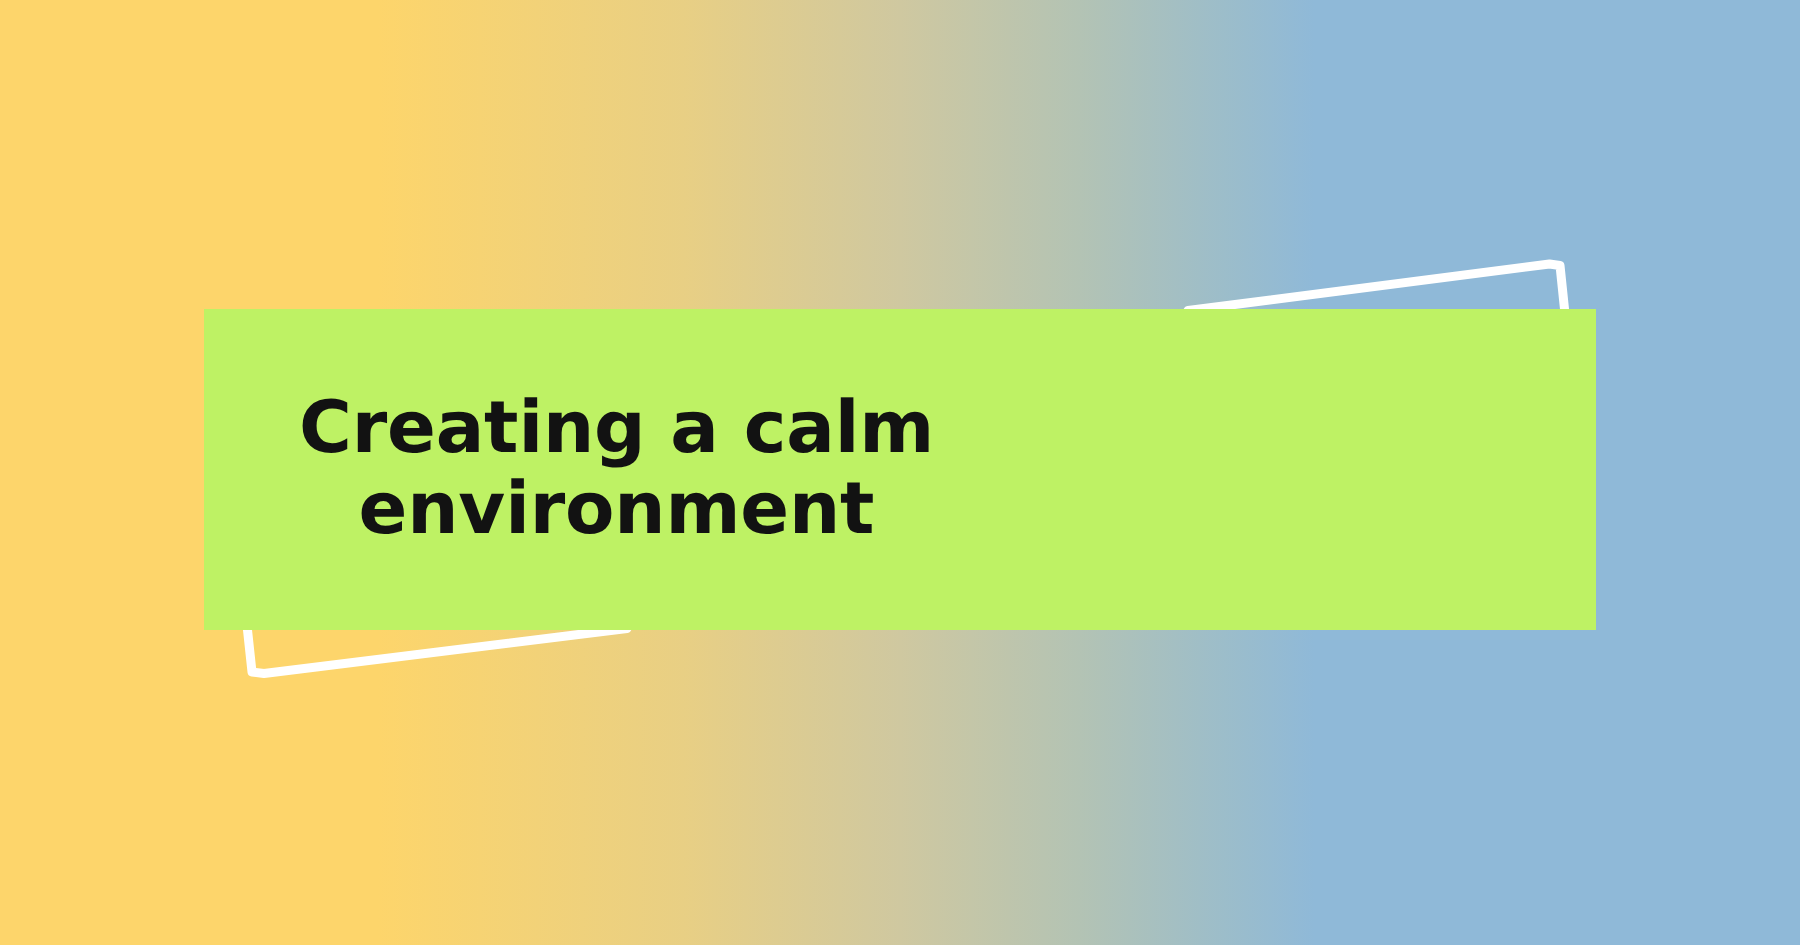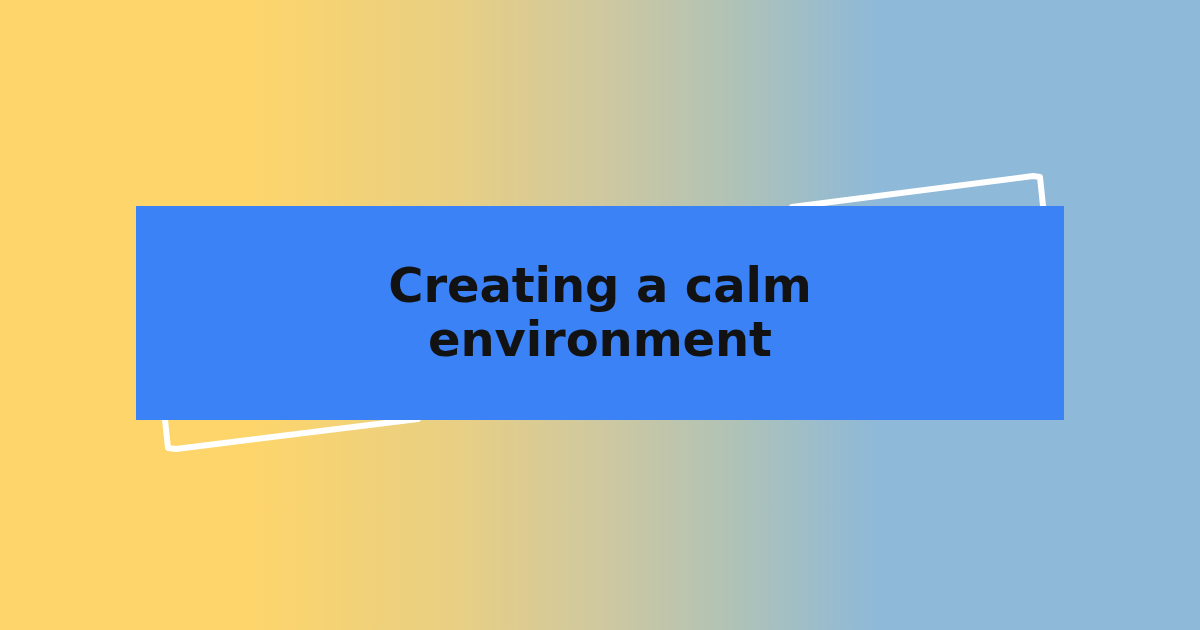--- a/index.html
+++ b/index.html
@@ -53,24 +53,23 @@
     height: 630px;
   }
 
   
   .card {
     position: absolute;
     left: 136px;
     top: 206px;
     width: 928px;
     height: 214px;
-    background: #3b82f6;
+    background: #bef264;
     display: flex;
     align-items: center;
-    justify-content: center;
     box-sizing: border-box;
     padding: 0 60px;
   }
 
   .card-title {
     margin: 0;
     font-size: 48px;
     line-height: 1.12;
     font-weight: 700;
     color: #121212;

